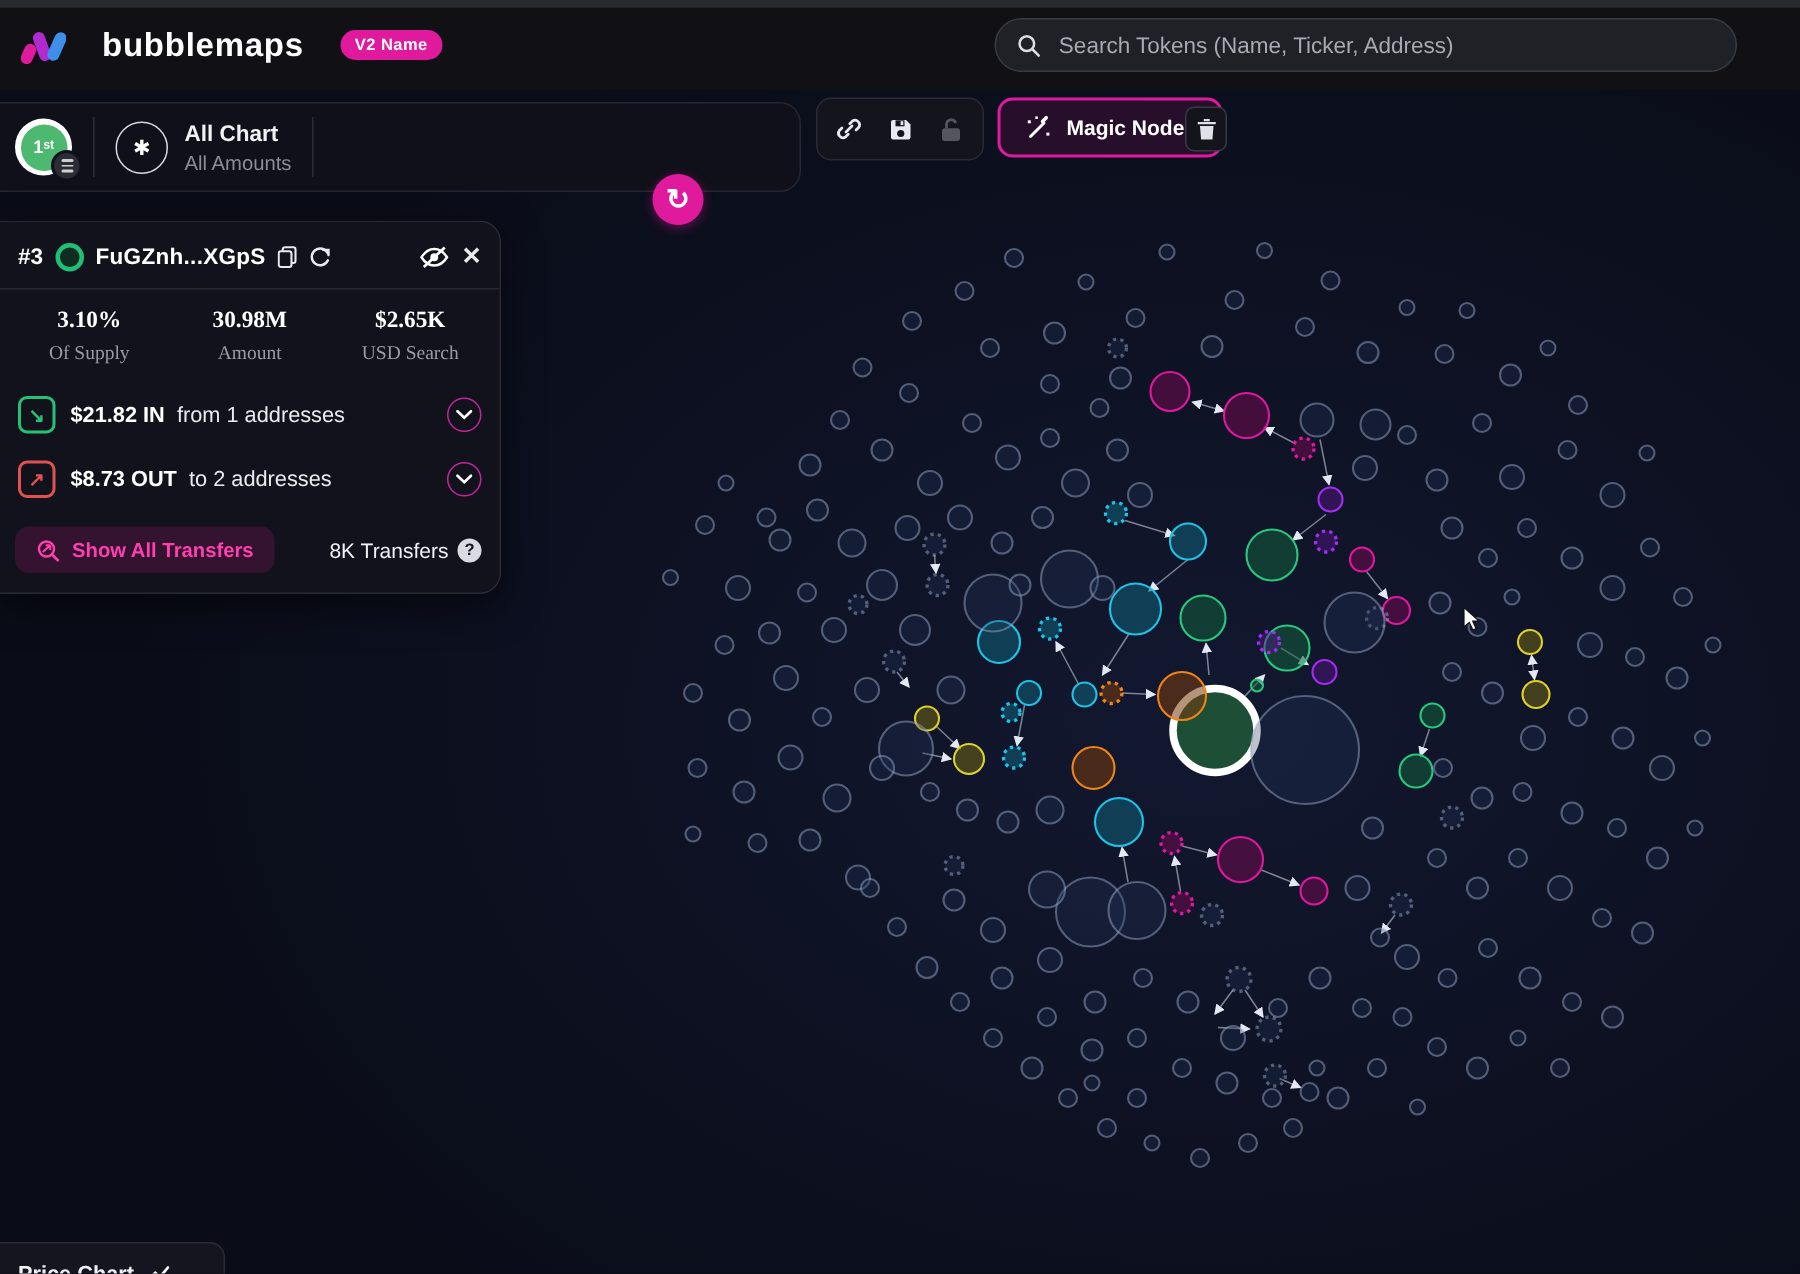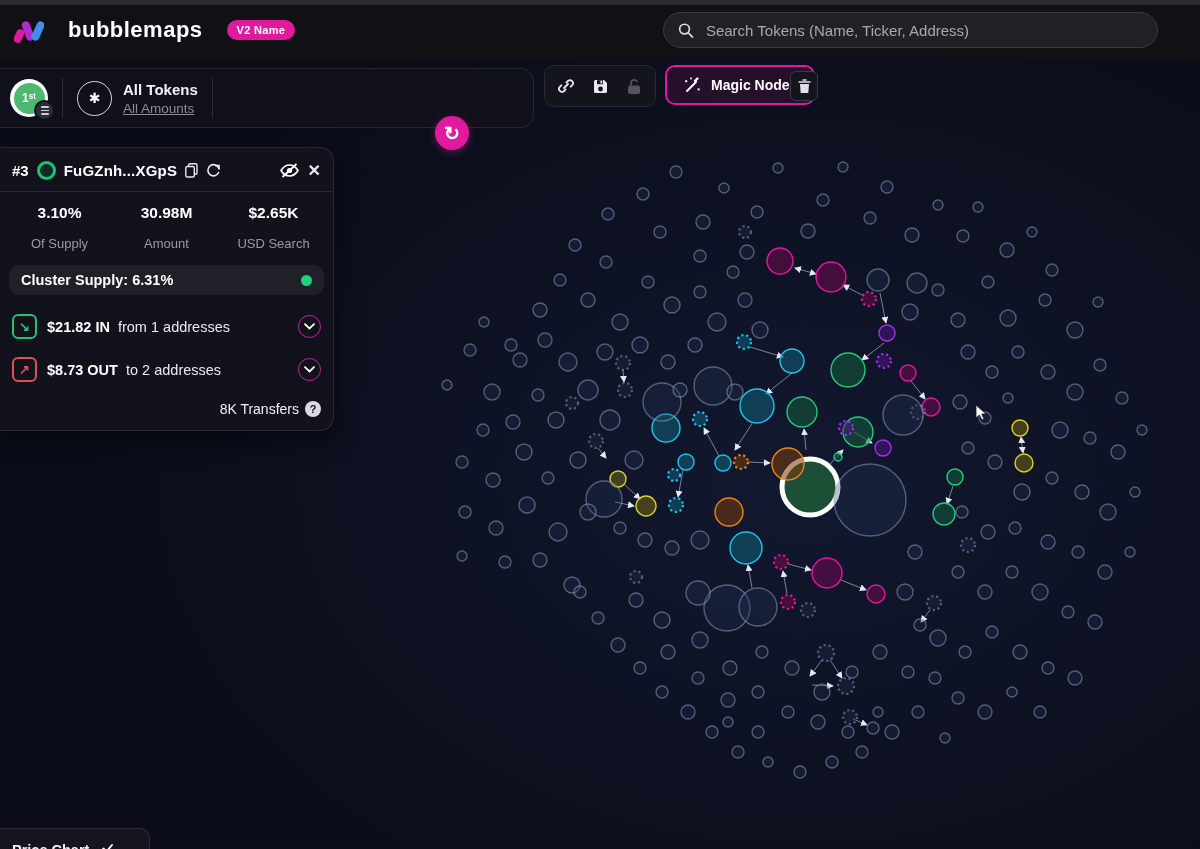--- a/index.html
+++ b/index.html
@@ -44,21 +44,21 @@
   .tok-meta{margin-left:14px;min-width:0;}
   .tok-title{font-size:15px;color:#f2f2f6;white-space:nowrap;display:flex;align-items:center;gap:7px;}
   .tok-title b{font-weight:bold;}
   .tok-sub{font-size:13.5px;color:#8d8d99;margin-top:3px;display:flex;align-items:center;gap:6px;white-space:nowrap;}
   .spinner{width:12px;height:12px;border-radius:50%;border:2.5px solid #2b4a8f;border-top-color:#5d8de8;border-right-color:#5d8dE8;}
   .tb-divider{width:1px;height:40px;background:#2c2c38;margin:0 14px;flex:0 0 auto;}
   .tb-item{display:flex;align-items:center;gap:11px;white-space:nowrap;}
   .tb-circle{width:33px;height:33px;border-radius:50%;border:1.6px solid #d7dae2;display:flex;align-items:center;justify-content:center;color:#fff;flex:0 0 auto;}
   .tb-circle .ast{font-size:14px;line-height:1;}
   .tb-t1{font-size:15px;font-weight:bold;color:#f2f2f6;}
-  .tb-t2{font-size:13.5px;color:#8d8d99;margin-top:3px;text-decoration:underline;}
+  .tb-t2{font-size:13.5px;color:#8d8d99;margin-top:3px;}
   .refresh-btn{
     position:absolute;left:435px;top:116px;width:34px;height:34px;border-radius:50%;
     background:#e01a9c;z-index:21;display:flex;align-items:center;justify-content:center;
     color:#fff;font-size:19px;font-weight:bold;box-shadow:0 2px 8px rgba(224,26,156,.4);
   }
   
   .actions{
     position:absolute;left:544px;top:65px;width:110px;height:40px;z-index:20;
     background:#14141d;border:1px solid #2a2a34;border-radius:10px;
     display:flex;align-items:center;justify-content:space-evenly;
@@ -82,24 +82,24 @@
     background:#12121c;border:1px solid #2a2a37;border-left:none;
     border-radius:0 14px 14px 0;box-shadow:0 8px 26px rgba(0,0,0,.55);
     box-sizing:border-box;
   }
   .panel-head{display:flex;align-items:center;padding:13px 12px 11px 12px;gap:8px;border-bottom:1px solid #26262f;}
   .rank{font-size:15px;font-weight:bold;}
   .addr-dot{width:13px;height:13px;border-radius:50%;border:3.5px solid #1fbf78;background:#0f2c20;flex:0 0 auto;}
   .addr{font-size:15px;font-weight:bold;letter-spacing:.2px;}
   .head-ic{color:#e9e9f0;display:flex;align-items:center;}
   .head-spacer{flex:1;}
-  .stats{display:flex;padding:12px 6px 12px 6px;}
+  .stats{display:flex;padding:12px 6px 12px 6px;font-family:Liberation Serif, serif;}
   .stat{flex:1;text-align:center;}
   .stat-value{font-size:15.5px;font-weight:bold;color:#fff;}
-  .stat-label{font-size:13px;color:#9a9aa6;margin-top:14px;}
+  .stat-label{font-size:13px;color:#9a9aa6;margin-top:4px;}
   .cluster-pill{
     margin:2px 9px 10px 9px;background:#202029;border-radius:10px;height:30px;
     display:flex;align-items:center;padding:0 12px;justify-content:space-between;
   }
   .cluster-pill .txt{font-size:14.5px;font-weight:bold;}
   .dot-green{width:11px;height:11px;border-radius:50%;background:#1fd07e;}
   .flow-row{display:flex;align-items:center;padding:9px 12px;gap:10px;}
   .flow-ic{width:21px;height:21px;border-radius:6px;display:flex;align-items:center;justify-content:center;font-size:13px;font-weight:bold;flex:0 0 auto;}
   .flow-ic.in{border:2px solid #24c277;color:#24c277;}
   .flow-ic.out{border:2px solid #e05252;color:#e05252;}
@@ -429,21 +429,21 @@
         <i></i>
         <i></i>
       </div>
   </div>
   <div class="tb-divider"></div>
   <div class="tb-item">
     <div class="tb-circle">
         <span class="ast">✱</span>
       </div>
     <div>
-      <div class="tb-t1">All Tokens</div>
+      <div class="tb-t1">All Chart</div>
       <div class="tb-t2">All Amounts</div>
     </div>
   </div>
   <div class="tb-divider"></div>
 </div>
 
 <div class="refresh-btn">
     <span>↻</span>
   </div>
 
@@ -526,24 +526,20 @@
     <div class="stat">
       <div class="stat-value">30.98M</div>
       <div class="stat-label">Amount</div>
     </div>
     <div class="stat">
       <div class="stat-value">$2.65K</div>
       <div class="stat-label">USD Search</div>
     </div>
   </div>
 
-  <div class="cluster-pill">
-    <span class="txt">Cluster Supply: 6.31%</span>
-    <span class="dot-green"></span>
-  </div>
 
   <div class="flow-row">
     <span class="flow-ic in">↘</span>
     <span class="flow-txt"><b>$21.82 IN</b>&nbsp;&nbsp;<span>from 1 addresses</span></span>
     <span class="flow-spacer"></span>
     <span class="chev">
       <svg width="11" height="7" viewBox="0 0 11 7">
           <path d="M1 1.2 L5.5 5.5 L10 1.2" fill="none" stroke="#fff" stroke-width="1.8" stroke-linecap="round"></path>
         </svg>
     </span>
@@ -553,20 +549,28 @@
     <span class="flow-txt"><b>$8.73 OUT</b>&nbsp;&nbsp;<span>to 2 addresses</span></span>
     <span class="flow-spacer"></span>
     <span class="chev">
       <svg width="11" height="7" viewBox="0 0 11 7">
           <path d="M1 1.2 L5.5 5.5 L10 1.2" fill="none" stroke="#fff" stroke-width="1.8" stroke-linecap="round"></path>
         </svg>
     </span>
   </div>
 
   <div class="panel-foot">
+    <div class="show-all">
+      <svg width="16" height="16" viewBox="0 0 16 16">
+        <circle cx="7" cy="7" r="5" fill="none" stroke="#ff3fae" stroke-width="1.6"></circle>
+        <path d="M4.5 9 L9.5 4.5 M9.5 4.5 H6.4 M9.5 4.5 V7.6" stroke="#ff3fae" stroke-width="1.4" fill="none"></path>
+        <line x1="11" y1="11" x2="14.5" y2="14.5" stroke="#ff3fae" stroke-width="1.8" stroke-linecap="round"></line>
+      </svg>
+      <span>Show All Transfers</span>
+    </div>
     <span class="foot-spacer"></span>
     <span class="transfers">
       <span>8K Transfers</span>
       <span class="q-circle">?</span>
     </span>
   </div>
 </div>
 
 <div class="price-tab">
   <span>Price Chart</span>

